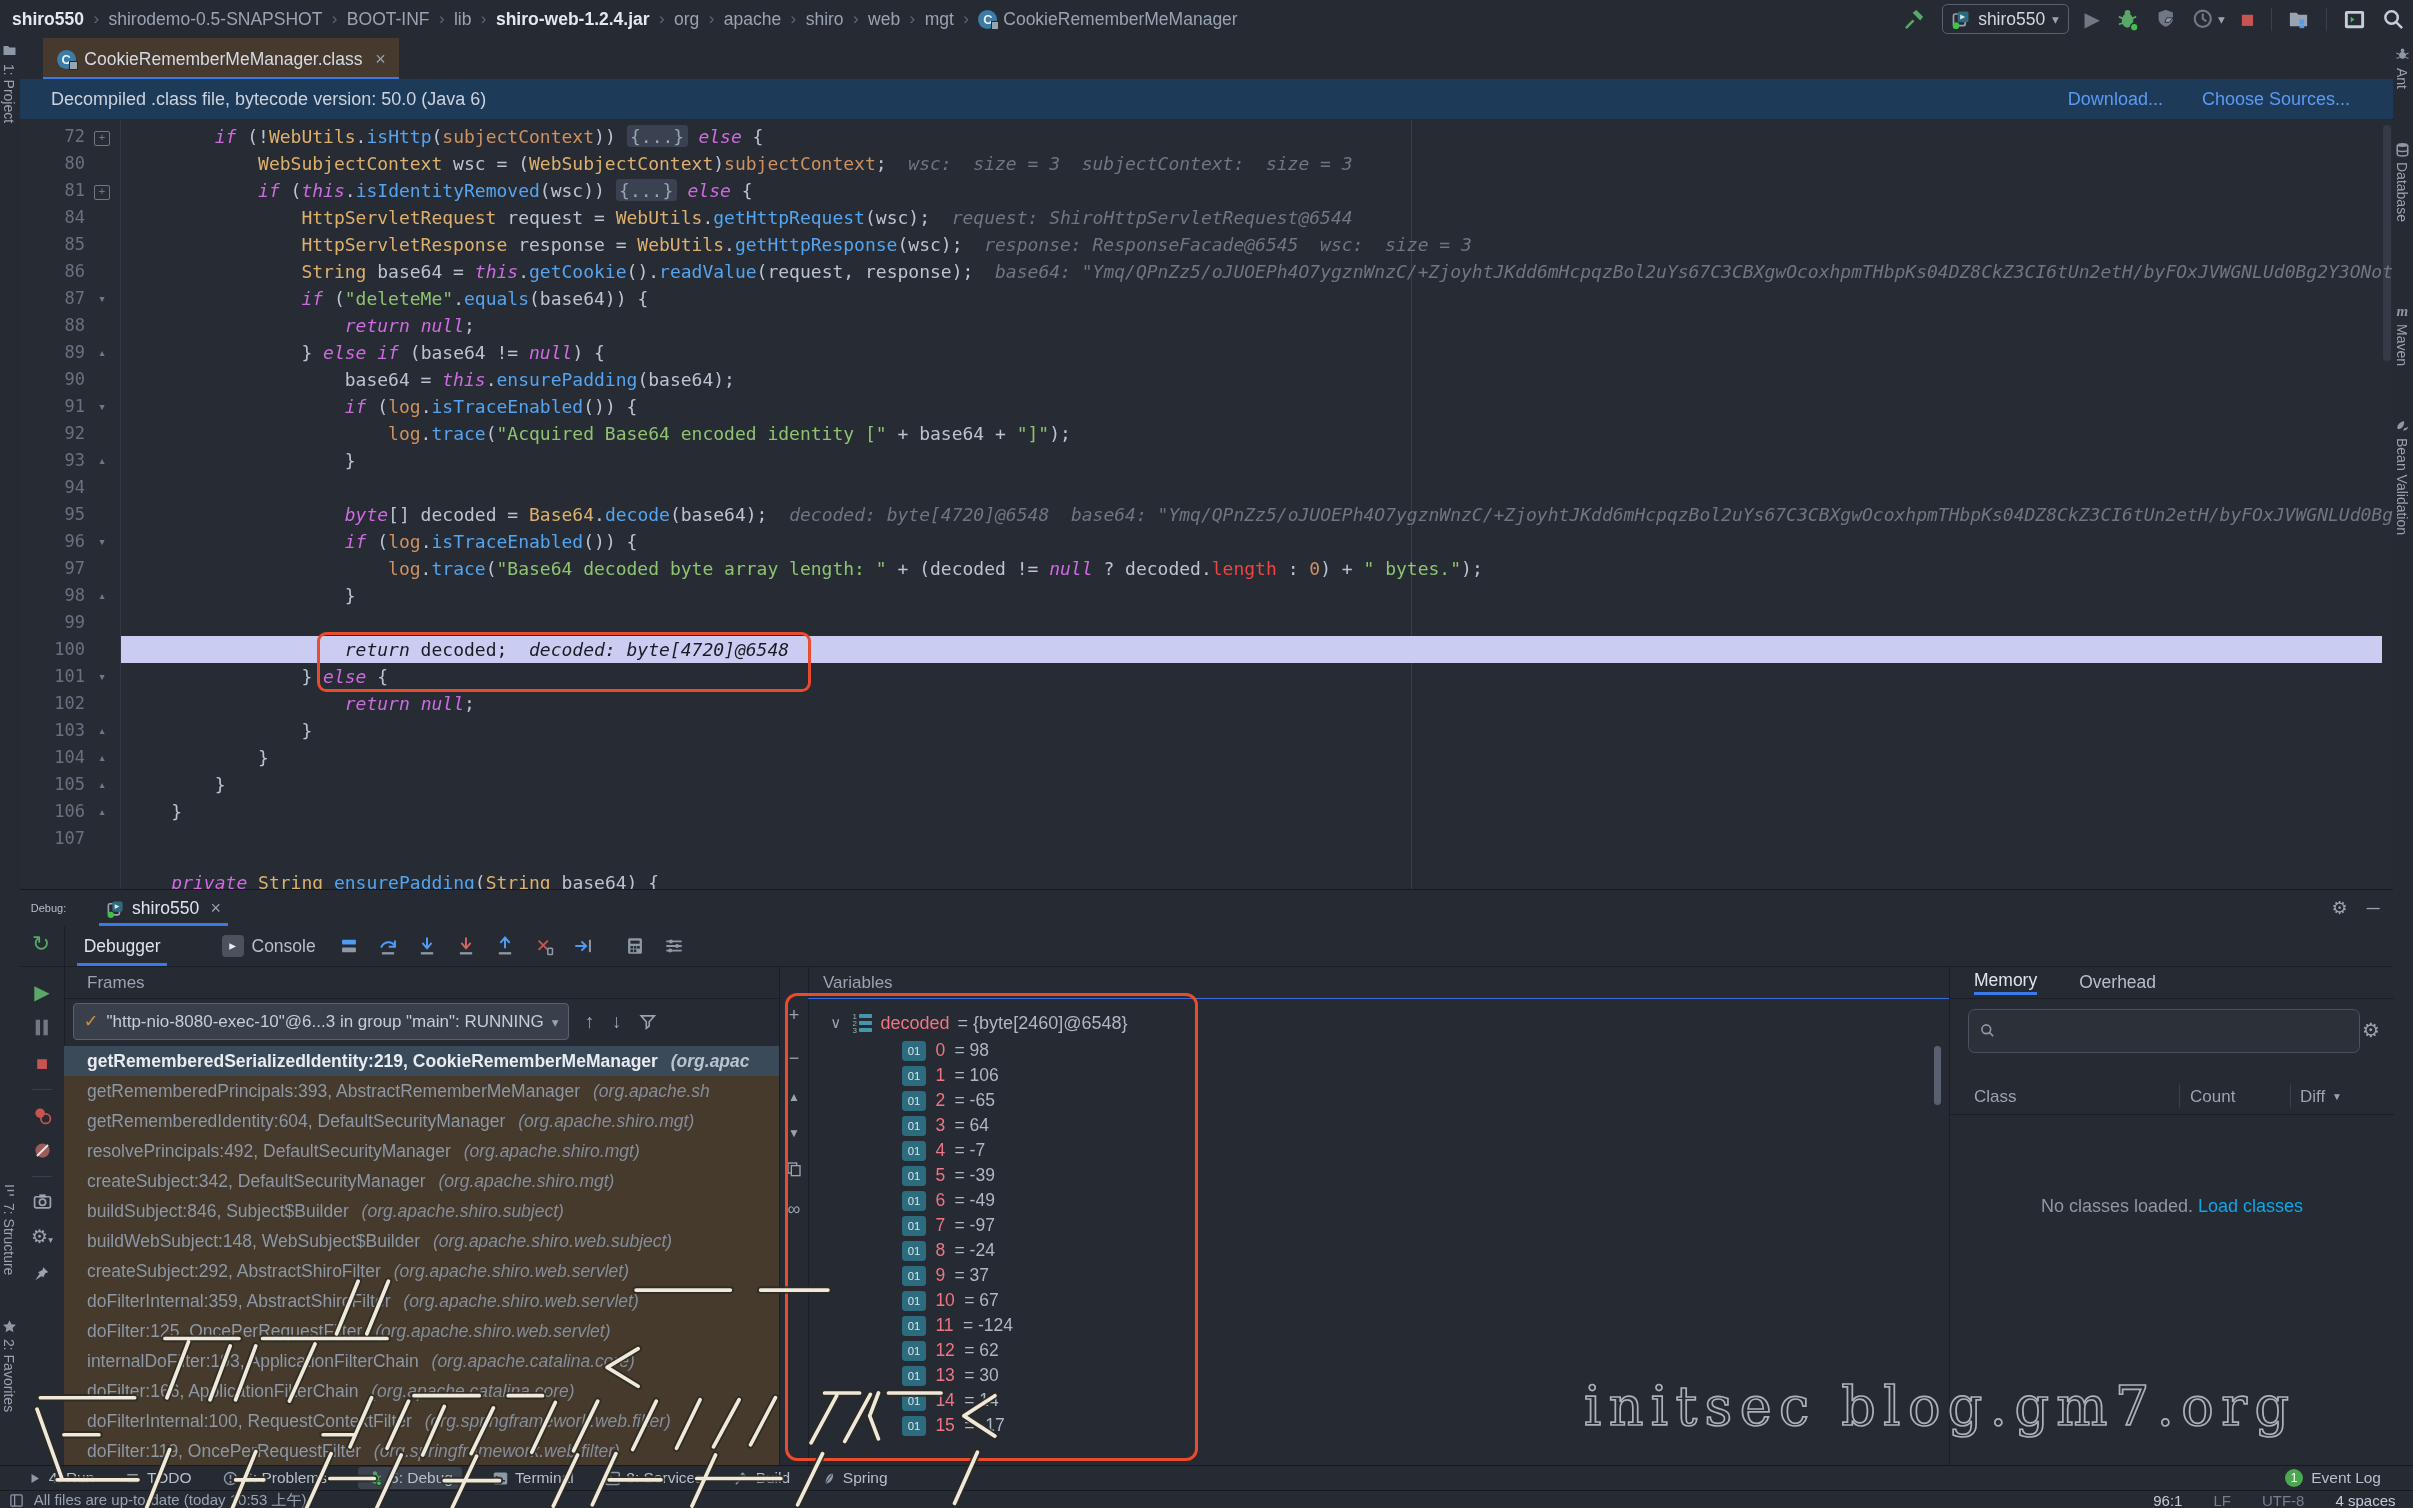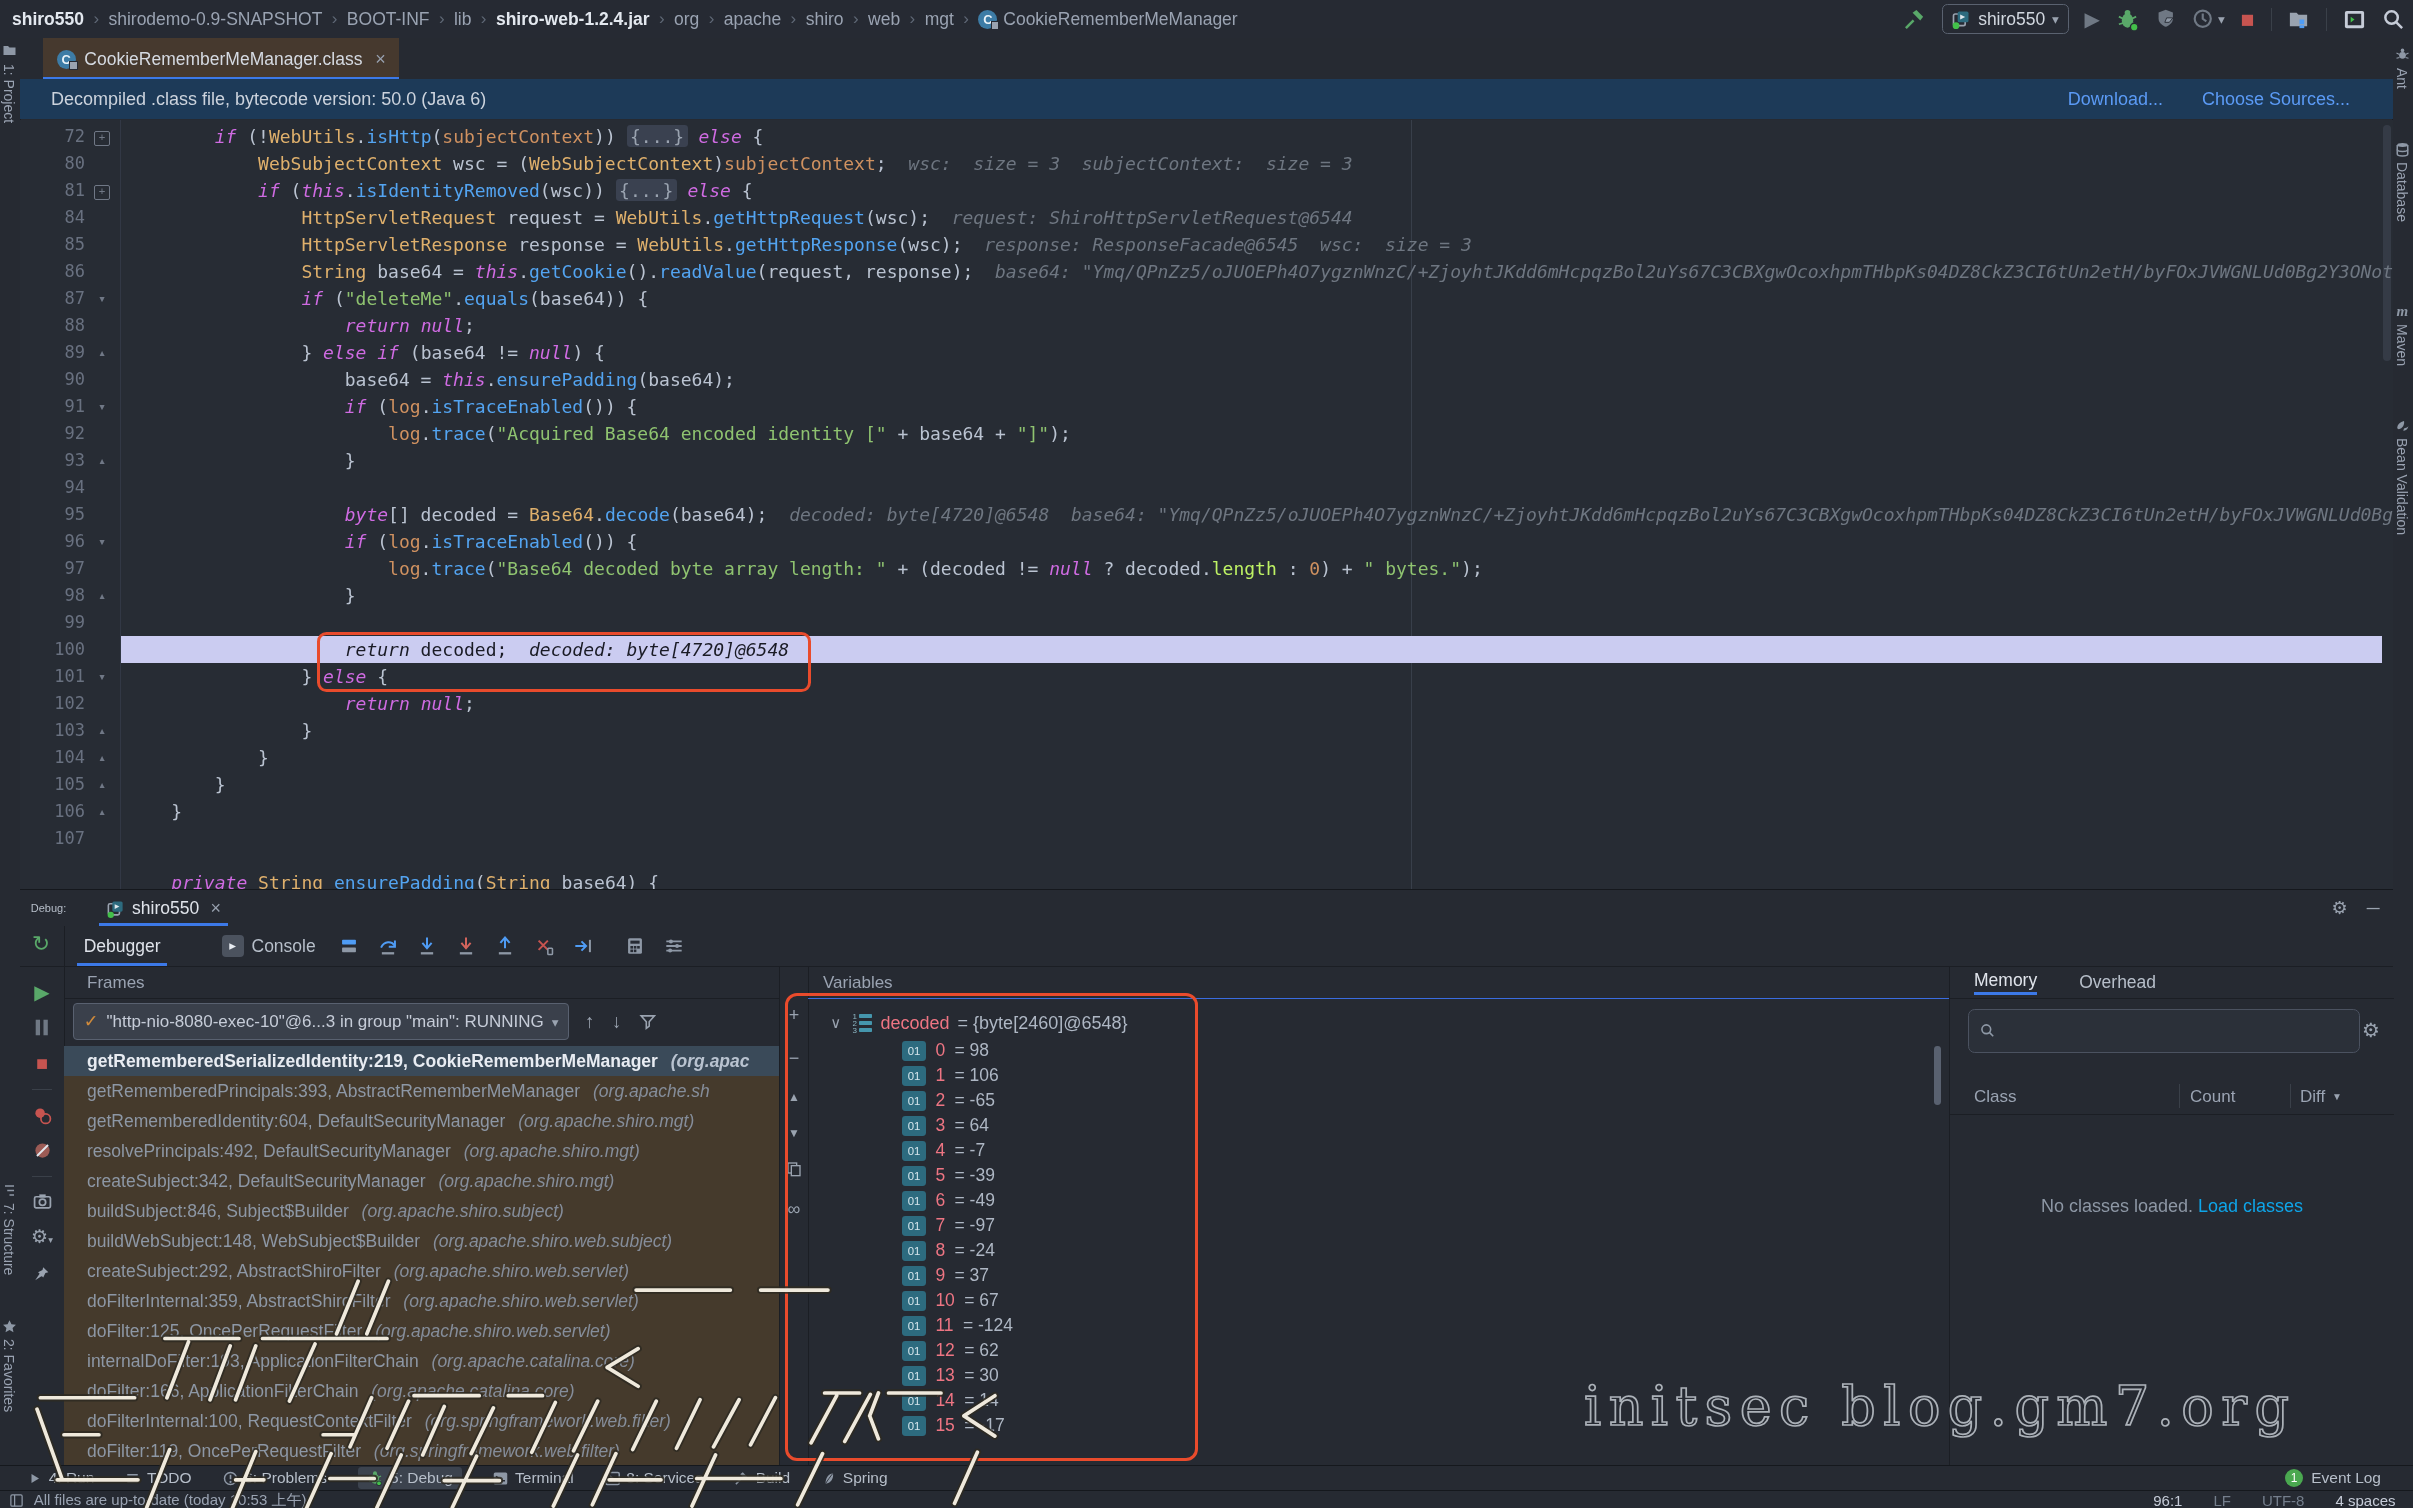--- a/index.html
+++ b/index.html
@@ -49,21 +49,21 @@
   .code-line .ln{position:absolute;left:0;width:65px;text-align:right;color:#697180;font-size:17px;z-index:2;}
   .fold-mark{position:absolute;left:70px;width:24px;text-align:center;color:#707886;z-index:2;font-size:13.5px;}
   .fold-mark.f-plus span{display:inline-block;width:13.5px;height:13.5px;line-height:12.8px;border:0.7px solid #707886;font-size:10.8px;border-radius:2px;}
   .code-text{position:absolute;left:108px;right:0;z-index:1;}
   .tk-k{color:#cf6be2;font-style:italic;margin-top:16px;}
   .tk-c{color:#dfb06c;}
   .tk-f{color:#53a4f1;}
   .tk-s{color:#8fc370;}
   .tk-n{color:#cf9160;}
   .tk-p{color:#cf9160;}
-  .tk-r{color:#bef264;margin-top:40px;}
+  .tk-r{color:#ef4444;margin-top:40px;}
   .tk-v{color:#bac3d1;}
   .tk-d{color:#9aa3b0;background:#3a4150;border-radius:3.4px;padding:0.7px 3.4px;}
   .hint{color:#6e7681;font-style:italic;}
   .code-line.hl::before{content:"";position:absolute;left:101px;right:10.8px;top:0;bottom:0;background:#cbccf1;}
   .code-line.hl .code-text span{color:#1a1b25;}
   .code-line.hl .code-text .tk-k{color:#1a1b25;}
   .code-line.hl .hint{color:#45485c;}
   .code-line.partial{margin-top:17.5px;}
   .editor-scroll{position:absolute;right:2px;top:5.4px;width:8px;height:236px;background:#414956;border-radius:4px;opacity:.55;}
 
@@ -169,21 +169,21 @@
 
 <div id="app">
 
   <div class="topbar">
     <nav class="breadcrumb">
         <span class="bc-item bold">
           <span class="bc-label">shiro550</span>
         </span>
         <span class="bc-sep">›</span>
         <span class="bc-item">
-          <span class="bc-label">shirodemo-0.9-SNAPSHOT</span>
+          <span class="bc-label">shirodemo-0.5-SNAPSHOT</span>
         </span>
         <span class="bc-sep">›</span>
         <span class="bc-item">
           <span class="bc-label">BOOT-INF</span>
         </span>
         <span class="bc-sep">›</span>
         <span class="bc-item">
           <span class="bc-label">lib</span>
         </span>
         <span class="bc-sep">›</span>

